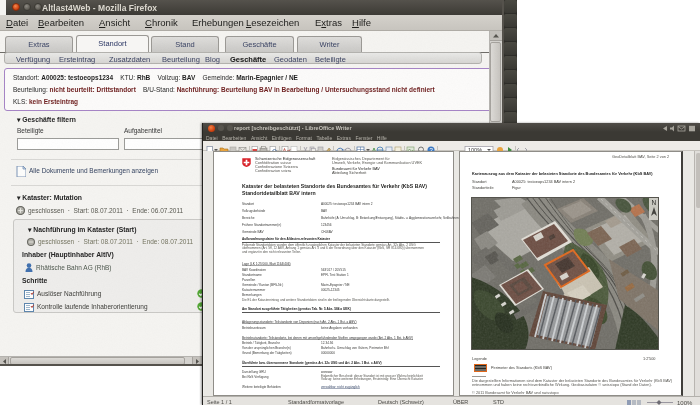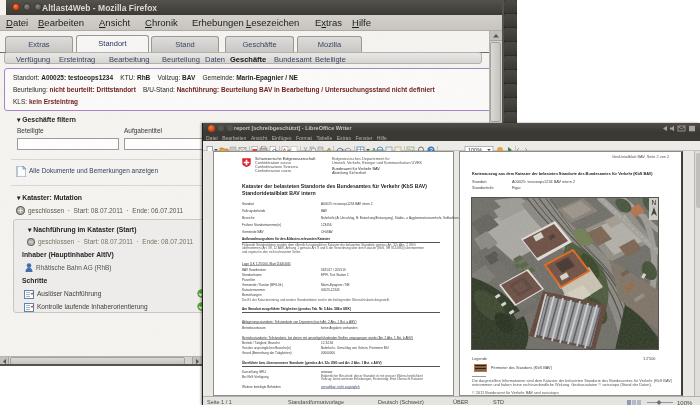--- a/index.html
+++ b/index.html
@@ -90,30 +90,30 @@
     <span style="left:192px">Erhebungen</span>
     <span style="left:246px"><u>L</u>esezeichen</span>
     <span style="left:315px">E<u>x</u>tras</span>
     <span style="left:352px"><u>H</u>ilfe</span>
   </div>
   <div id="ff-content">
     <div class="tab" style="left:5px; width:68px;">Extras</div>
     <div class="tab active" style="left:76px; width:73px;">Standort</div>
     <div class="tab" style="left:151px; width:68px;">Stand</div>
     <div class="tab" style="left:225px; width:69px;">Geschäfte</div>
-    <div class="tab" style="left:297px; width:65px;">Mozilla</div>
+    <div class="tab" style="left:297px; width:65px;">Writer</div>
     <div id="tabline"></div>
     <div id="nav">
       <span style="left:11px">Verfügung</span>
       <span style="left:54px">Ersteintrag</span>
-      <span style="left:104px">Bearbeitung</span>
+      <span style="left:104px">Zusatzdaten</span>
       <span style="left:157px">Beurteilung</span>
-      <span style="left:200px">Daten</span>
+      <span style="left:200px">Blog</span>
       <span style="left:225px; color:#111; font-weight:bold">Geschäfte</span>
-      <span style="left:269px">Bundesamt</span>
+      <span style="left:269px">Geodaten</span>
       <span style="left:310px">Beteiligte</span>
     </div>
     <div id="infobox">
       <div style="top:5px">Standort: <b>A00025: testoeops1234</b>&nbsp;&nbsp;&nbsp;&nbsp;KTU: <b>RhB</b>&nbsp;&nbsp;&nbsp;&nbsp;Vollzug: <b>BAV</b>&nbsp;&nbsp;&nbsp;&nbsp;Gemeinde: <b>Marin-Epagnier / NE</b></div>
       <div style="top:17px">Beurteilung: <b class="mar">nicht beurteilt: Drittstandort</b>&nbsp;&nbsp;&nbsp;&nbsp;B/U-Stand: <b class="mar">Nachführung: Beurteilung BAV in Bearbeitung / Untersuchungsstand nicht definiert</b></div>
       <div style="top:29px">KLS: <b class="mar">kein Ersteintrag</b></div>
     </div>
     <div class="secthead abs" style="left:17px; top:85px;">▾ Geschäfte filtern</div>
     <div class="lbl abs" style="left:17px; top:96px;">Beteiligte</div>
     <div class="lbl abs" style="left:124px; top:96px;">Aufgabentitel</div>

